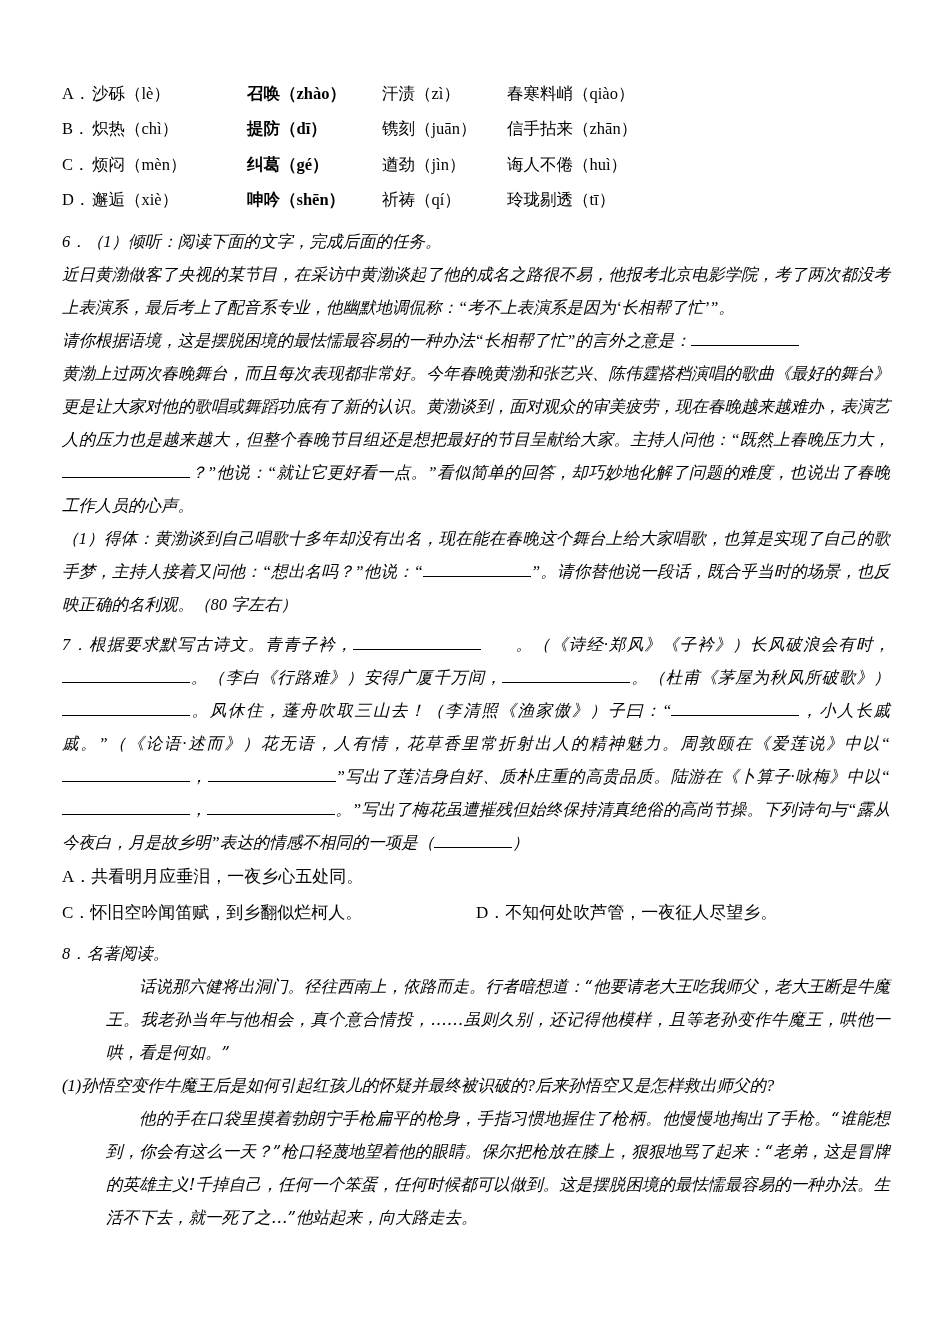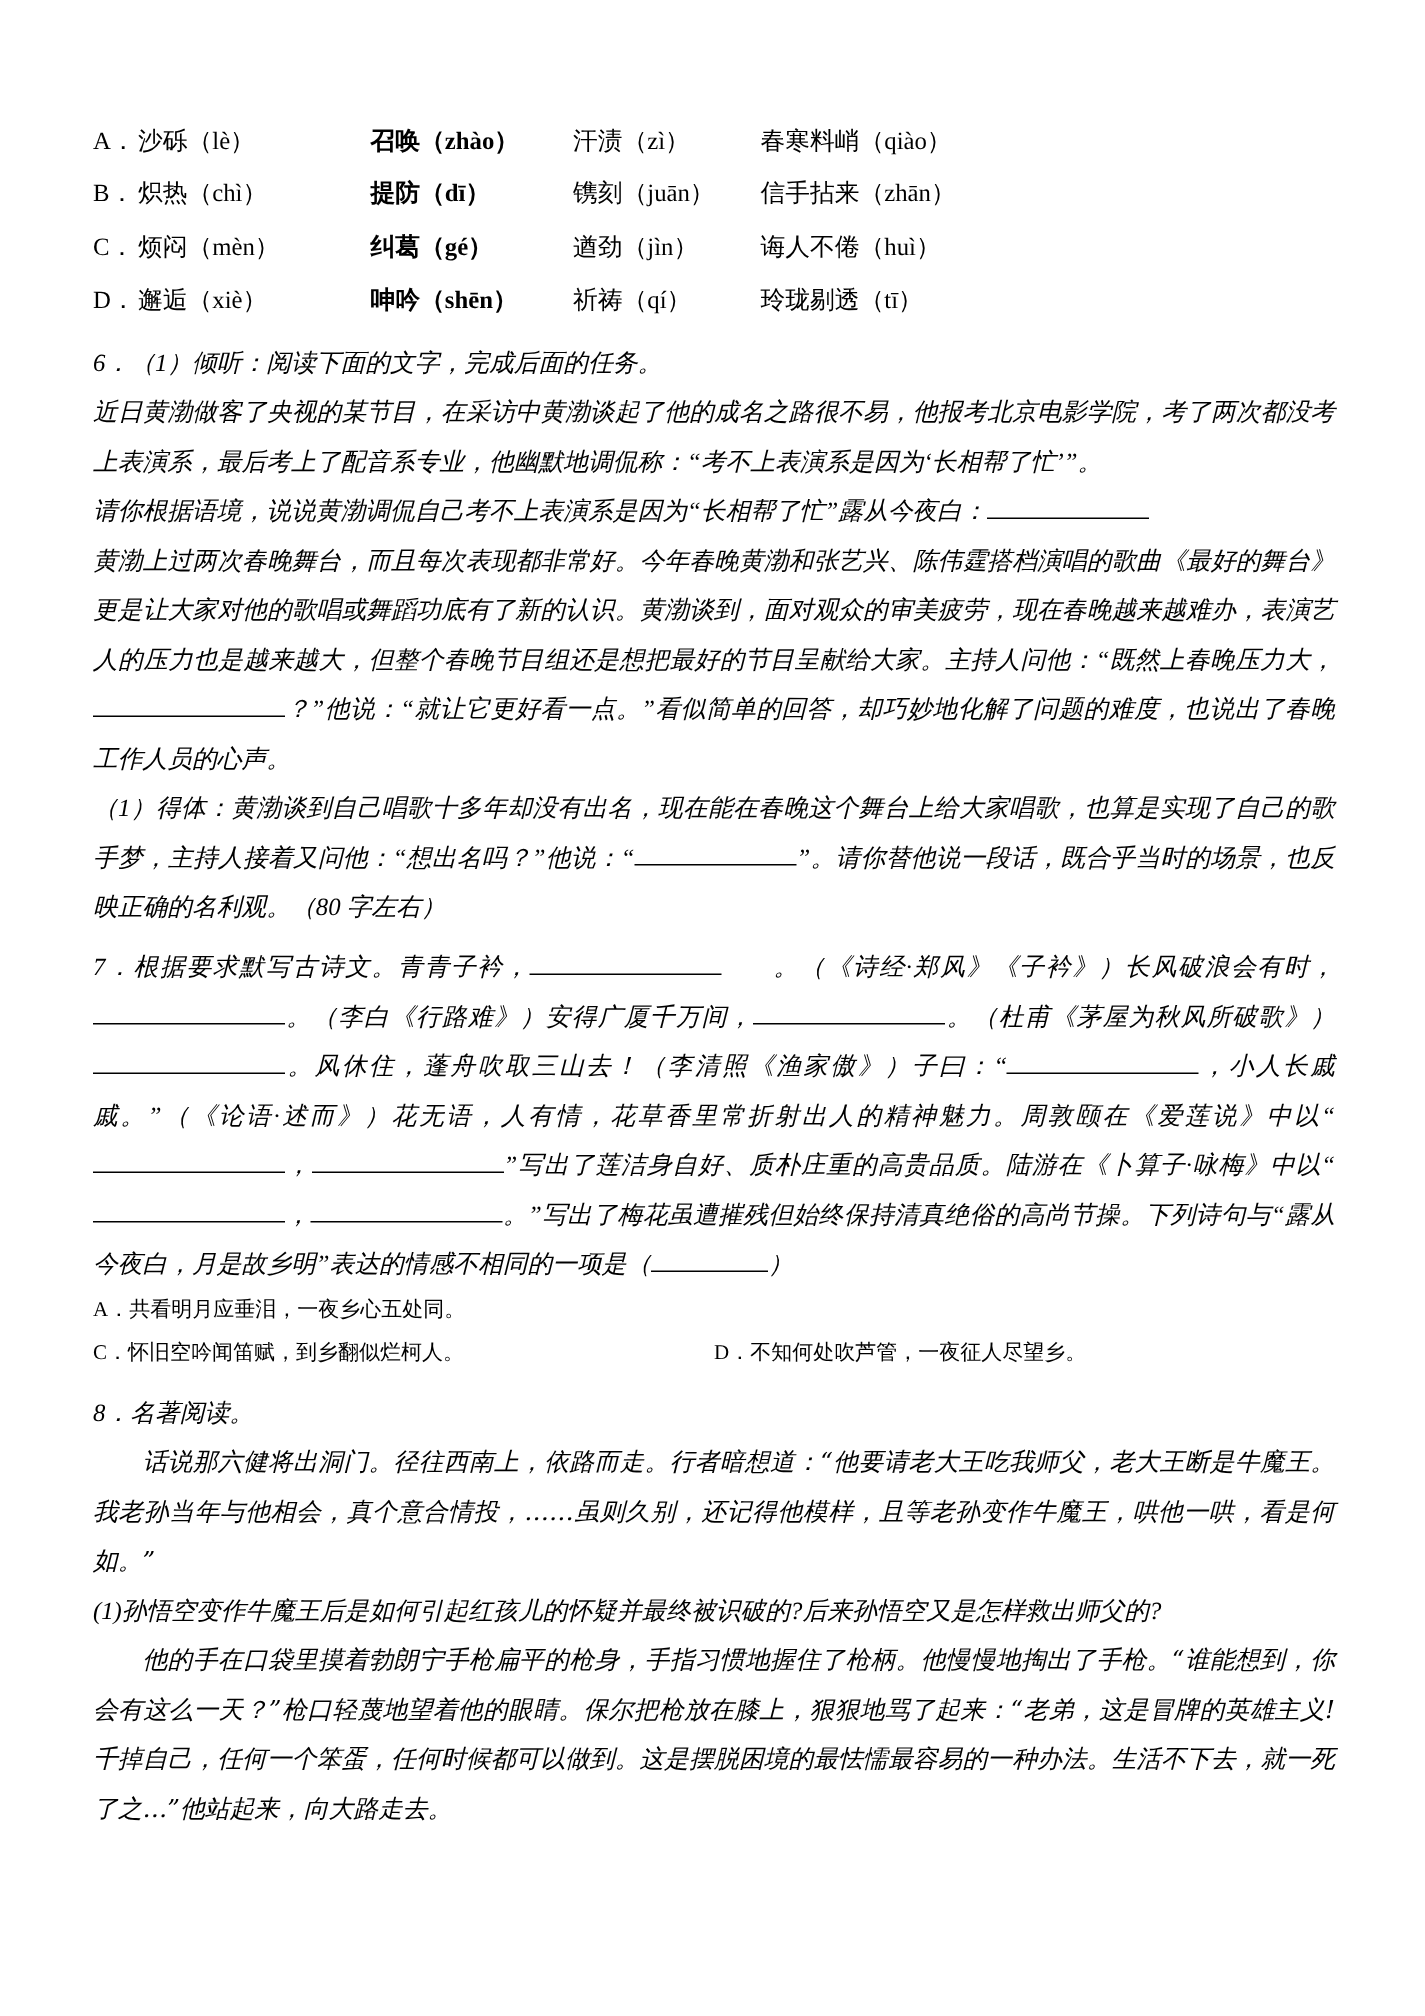--- a/index.html
+++ b/index.html
@@ -40,40 +40,40 @@
   .w3 { width: 125px; }
   .w4 { width: auto; }
 
   .para {
     font-size: 16.5px;
     line-height: 2.0;
     text-align: justify;
     margin: 0;
   }
   .indent1 { text-indent: 0; font-style: italic; }
-  .indent2 { text-indent: 2em; }
+  .indent2 { text-indent: 2em; margin-left: 44px; }
 
   .sect {
     margin-top: 7px;
   }
   .kai {
     font-family: "DejaVu Serif", "Liberation Serif", serif;
     font-style: italic;
   }
   .blank {
     display: inline-block;
     border-bottom: 1px solid #000;
     vertical-align: baseline;
   }
   .b-sm { width: 78px; }
   .b-md { width: 108px; }
   .b-lg { width: 128px; }
   .opts-row {
     display: flex;
-    font-size: 14px;
+    font-size: 17px;
     line-height: 2.1;
   }
   .opts-row .half {
     flex: 0 0 50%;
   }
   .opts-row .half-b {
     flex: 1 1 auto;
   }
   .sp { display: inline-block; width: 2em; }
 </style>
@@ -115,21 +115,21 @@
       <span class="choice-item w3">祈祷（qí）</span>
       <span class="choice-item w4">玲珑剔透（tī）</span>
     </div>
 
   </div>
 
   <div class="sect">
     <p class="para indent1">6．（1）倾听：阅读下面的文字，完成后面的任务。</p>
     <p class="para indent1">近日黄渤做客了央视的某节目，在采访中黄渤谈起了他的成名之路很不易，他报考北京电影学院，考了两次都没考上表演系，最后考上了配音系专业，他幽默地调侃称：“考不上表演系是因为‘长相帮了忙’”。</p>
     <p class="para indent1">
-      <span>请你根据语境，说说黄渤调侃自己考不上表演系是因为“长相帮了忙”露从今夜白：</span><span class="blank b-md"></span>
+      <span>请你根据语境，这是摆脱困境的最怯懦最容易的一种办法“长相帮了忙”的言外之意是：</span><span class="blank b-md"></span>
     </p>
     <p class="para indent1">
       <span>黄渤上过两次春晚舞台，而且每次表现都非常好。今年春晚黄渤和张艺兴、陈伟霆搭档演唱的歌曲《最好的舞台》更是让大家对他的歌唱或舞蹈功底有了新的认识。黄渤谈到，面对观众的审美疲劳，现在春晚越来越难办，表演艺人的压力也是越来越大，但整个春晚节目组还是想把最好的节目呈献给大家。主持人问他：“既然上春晚压力大，</span><span class="blank b-lg"></span><span>？”他说：“就让它更好看一点。”看似简单的回答，却巧妙地化解了问题的难度，也说出了春晚工作人员的心声。</span>
     </p>
     <p class="para indent1">
       <span>（1）得体：黄渤谈到自己唱歌十多年却没有出名，现在能在春晚这个舞台上给大家唱歌，也算是实现了自己的歌手梦，主持人接着又问他：“想出名吗？”他说：“</span><span class="blank b-md"></span><span>”。请你替他说一段话，既合乎当时的场景，也反映正确的名利观。（80 字左右）</span>
     </p>
   </div>
 
   <div class="sect">

